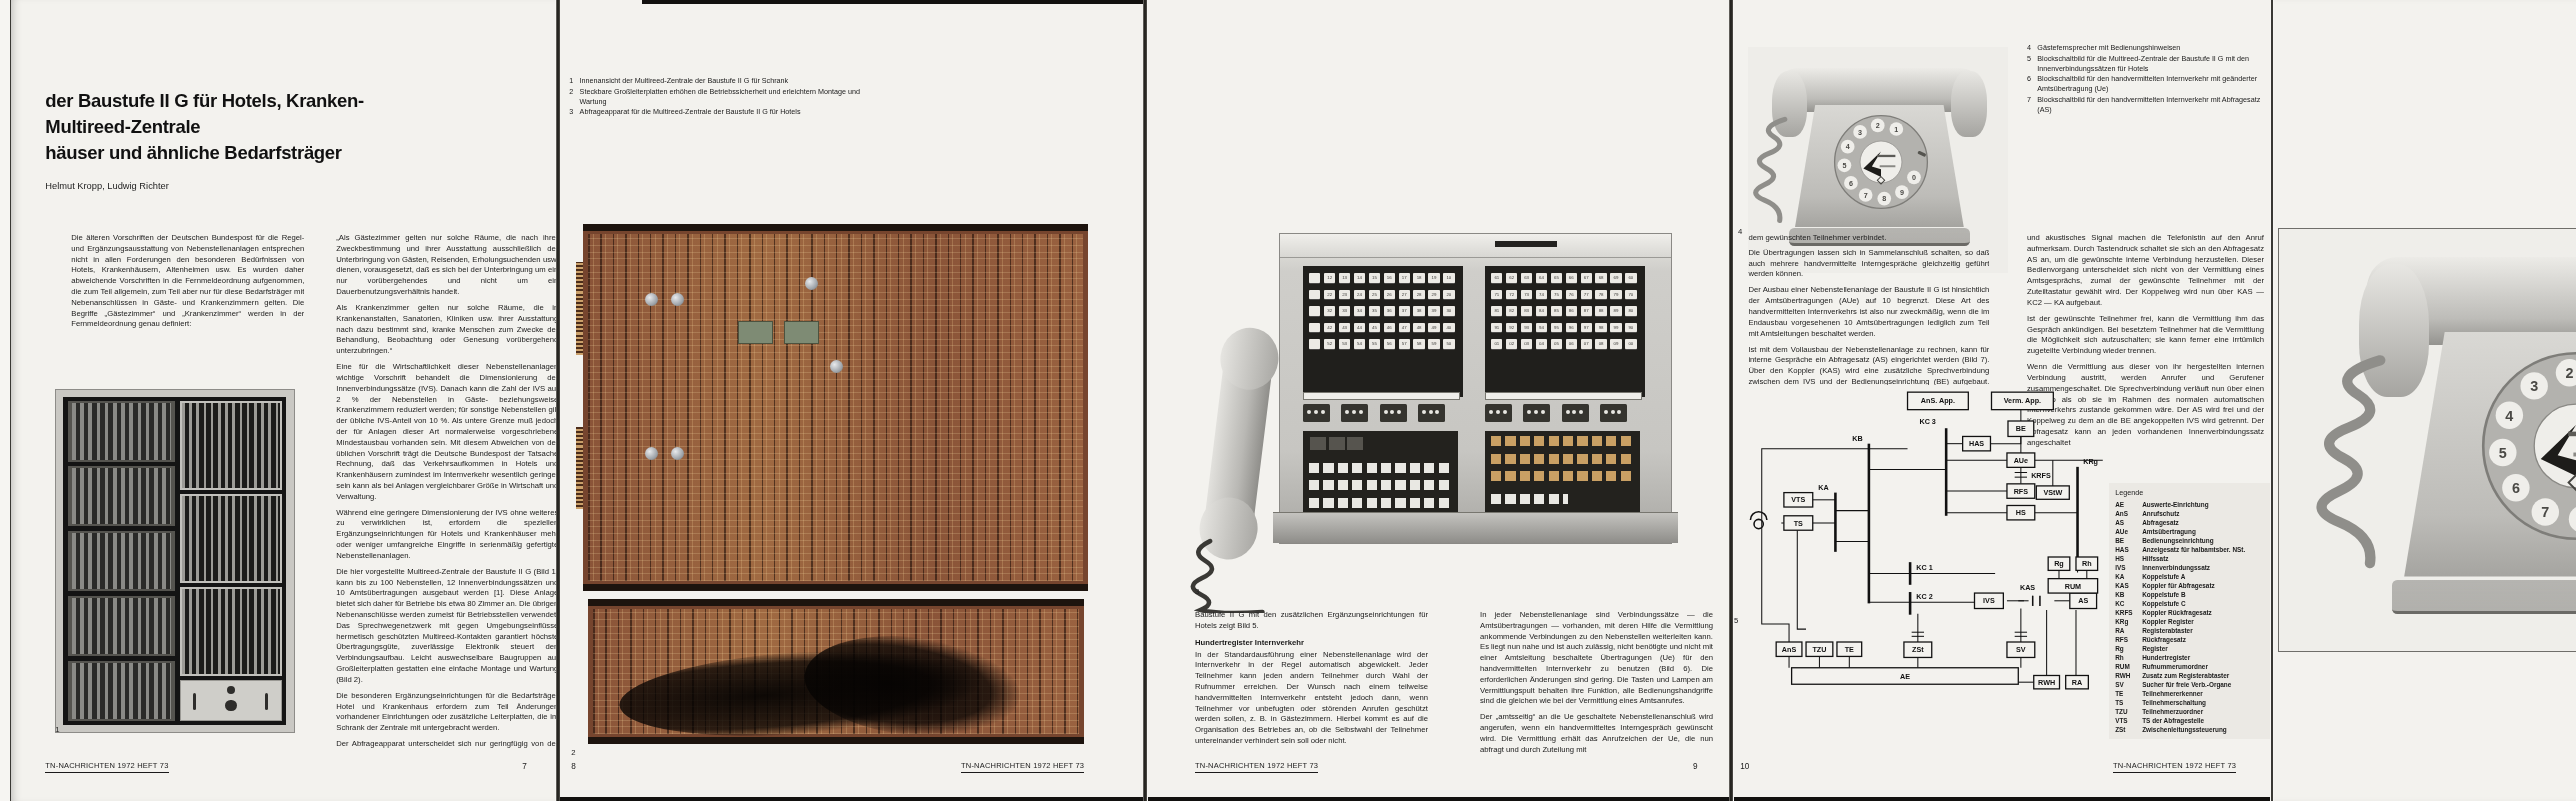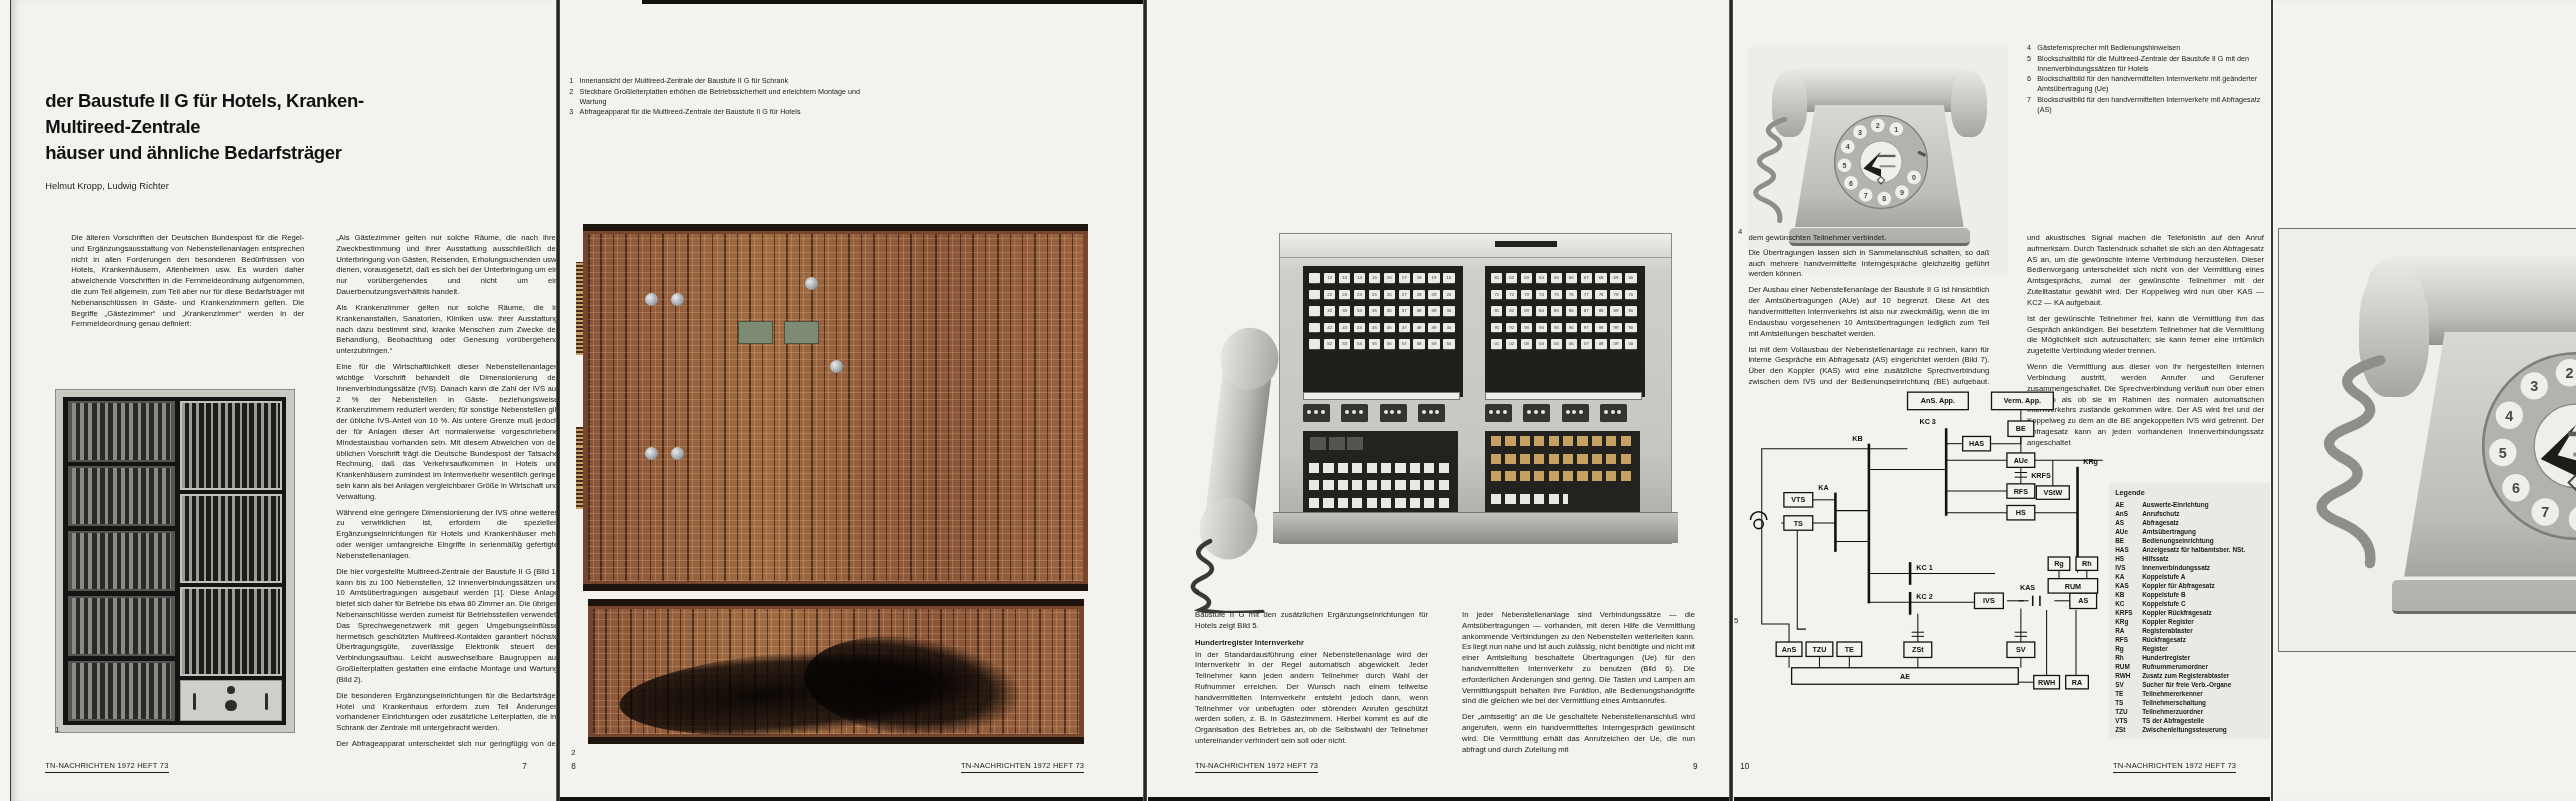--- a/index.html
+++ b/index.html
@@ -22,21 +22,21 @@
   .h{font-weight:bold;margin:6.2px 0 1px;text-align:left;}
   .caplist{position:absolute;font-size:7.2px;line-height:9.8px;}
   .cap-i{display:flex;margin:0 0 1px;}
   .cap-n{flex:none;width:10.3px;}
   .figlab{position:absolute;font-size:7.7px;color:#222;}
   .footer-name{position:absolute;font-size:7.5px;letter-spacing:0.2px;border-bottom:1px solid #1a1a1a;padding-bottom:1.5px;white-space:nowrap;}
   .pgno{position:absolute;font-size:8.2px;}
 
   
   .legendbox{position:absolute;background:#ebe9e4;padding:5.2px 6.2px;}
-  .legend-title{font-weight:bold;font-size:7.2px;margin-bottom:3.1px;}
+  .legend-title{font-weight:normal;font-size:7.2px;margin-bottom:3.1px;}
   .lg-row{display:flex;font-size:6.4px;line-height:9px;font-weight:bold;}
   .lg-k{flex:none;width:27px;}
 
   
   .cabinet{position:absolute;background:#c9c8c3;border:0.5px solid #8d8c88;padding:7.2px;}
   .cab-in{position:relative;width:100%;height:100%;background:#141414;display:flex;gap:5.2px;padding:4.1px;box-sizing:border-box;}
   .cab-colL{flex:1.05;display:flex;flex-direction:column;gap:4.6px;}
   .cab-shelf{flex:1;background:
      repeating-linear-gradient(90deg,#8a8a86 0 3.6px,#2a2a28 3.6px 8.2px);
      border:2.1px solid #55544f;border-left-width:4.1px;border-right-width:4.1px;}
@@ -395,21 +395,21 @@
       <path d="M60 10 q-40 20 -10 38 q30 18 -6 34 q-34 16 -2 32 q32 16 0 30 q 40 10 120 4" fill="none" stroke="#3a3935" stroke-width="9" stroke-linecap="round"></path>
     </svg>
 
     <div class="figlab" style="left:47px;top:587px;">3</div>
 
     <div class="col" style="left:47px;top:610px;width:233px;height:144px;">
       <p class="p">Baustufe II G mit den zusätzlichen Ergänzungseinrichtungen für Hotels zeigt Bild 5.</p>
       <p class="h">Hundertregister Internverkehr</p>
       <p class="p">In der Standardausführung einer Nebenstellenanlage wird der Internverkehr in der Regel automatisch abgewickelt. Jeder Teilnehmer kann jeden andern Teilnehmer durch Wahl der Rufnummer erreichen. Der Wunsch nach einem teilweise handvermittelten Internverkehr entsteht jedoch dann, wenn Teilnehmer vor unbefugten oder störenden Anrufen geschützt werden sollen, z. B. in Gästezimmern. Hierbei kommt es auf die Organisation des Betriebes an, ob die Selbstwahl der Teilnehmer untereinander verhindert sein soll oder nicht.</p>
     </div>
-    <div class="col" style="left:314px;top:610px;width:233px;height:144px;">
+    <div class="col" style="left:332px;top:610px;width:233px;height:144px;">
       <p class="p">In jeder Nebenstellenanlage sind Verbindungssätze — die Amtsübertragungen — vorhanden, mit deren Hilfe die Vermittlung ankommende Verbindungen zu den Nebenstellen weiterleiten kann. Es liegt nun nahe und ist auch zulässig, nicht benötigte und nicht mit einer Amtsleitung beschaltete Übertragungen (Ue) für den handvermittelten Internverkehr zu benutzen (Bild 6). Die erforderlichen Änderungen sind gering. Die Tasten und Lampen am Vermittlungspult behalten ihre Funktion, alle Bedienungshandgriffe sind die gleichen wie bei der Vermittlung eines Amtsanrufes.</p>
       <p class="p">Der „amtsseitig“ an die Ue geschaltete Nebenstellenanschluß wird angerufen, wenn ein handvermitteltes Interngespräch gewünscht wird. Die Vermittlung erhält das Anrufzeichen der Ue, die nun abfragt und durch Zuteilung mit</p>
     </div>
 
     <div class="footer-name" style="left:47px;top:761px;">TN-NACHRICHTEN 1972 HEFT 73</div>
     <div class="pgno" style="left:545px;top:762px;">9</div>
     <div class="edge-b"></div>
   </div>
 
   <div class="gutter" style="left:1729px;width:4.1px;"></div>

